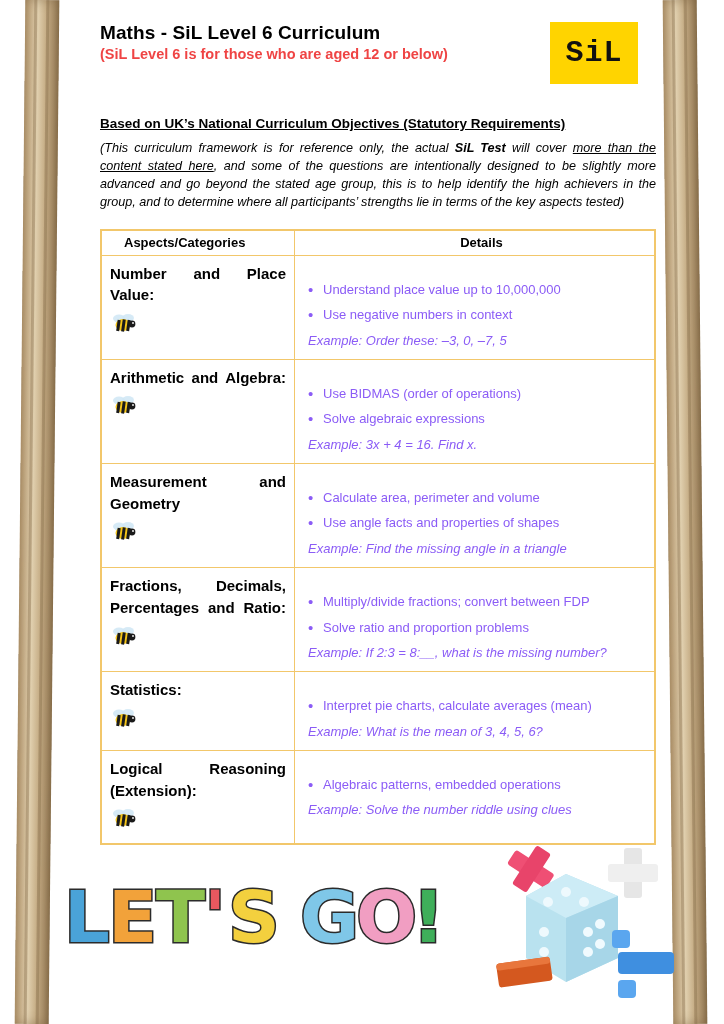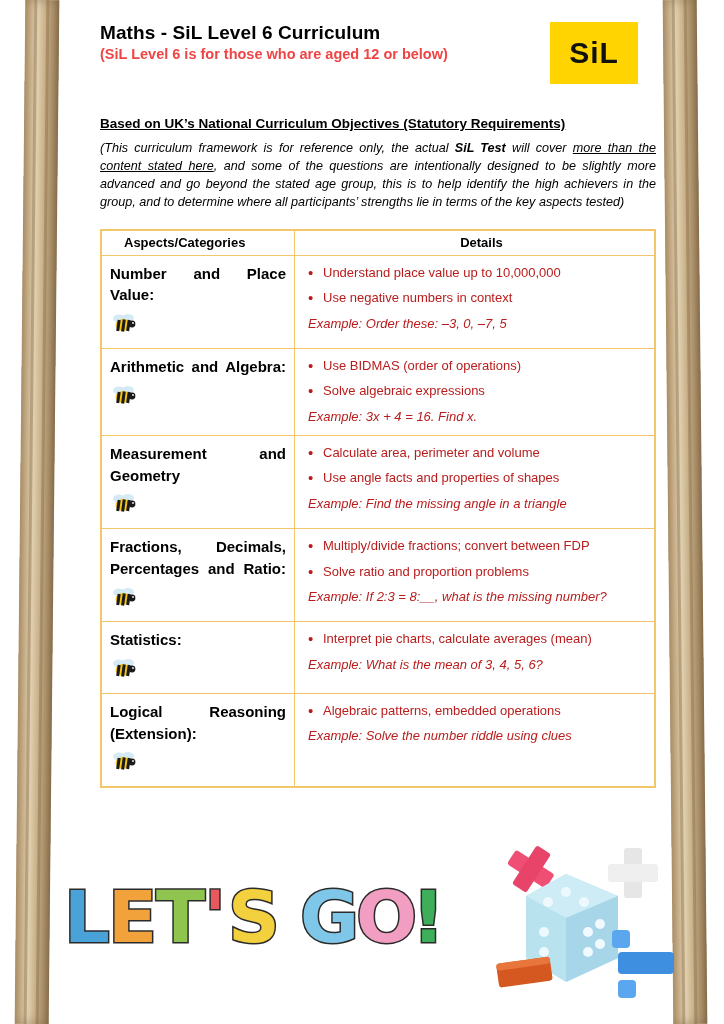--- a/index.html
+++ b/index.html
@@ -71,21 +71,21 @@
     right: 0;
     top: 0;
     width: 88px;
     height: 62px;
     background: #ffd400;
     display: flex;
     align-items: center;
     justify-content: center;
   }
   .logo-text {
-    font-family: Liberation Sans, sans-serif;
+    font-family: Liberation Mono, monospace;
     font-size: 30px;
     font-weight: bold;
     color: #111;
     letter-spacing: 1px;
   }
 
   
   .intro {
     margin: 22px 0 0 10px;
     width: 556px;
@@ -138,22 +138,22 @@
     font-weight: bold;
     color: #000;
     line-height: 1.45;
     text-align: justify;
     text-align-last: justify;
     padding-top: 7px;
   }
   td.cat .catlabel { display: block; }
   td.det {
     font-size: 13px;
-    color: #b91c1c;
-    padding-top: 7px;
+    color: #8b5cf6;
+    padding-top: 24px;
     margin-top: 33px;
   }
   ul {
     margin: 0;
     padding: 0 0 0 20px;
     list-style: none;
   }
   li {
     position: relative;
     line-height: 1.5;

